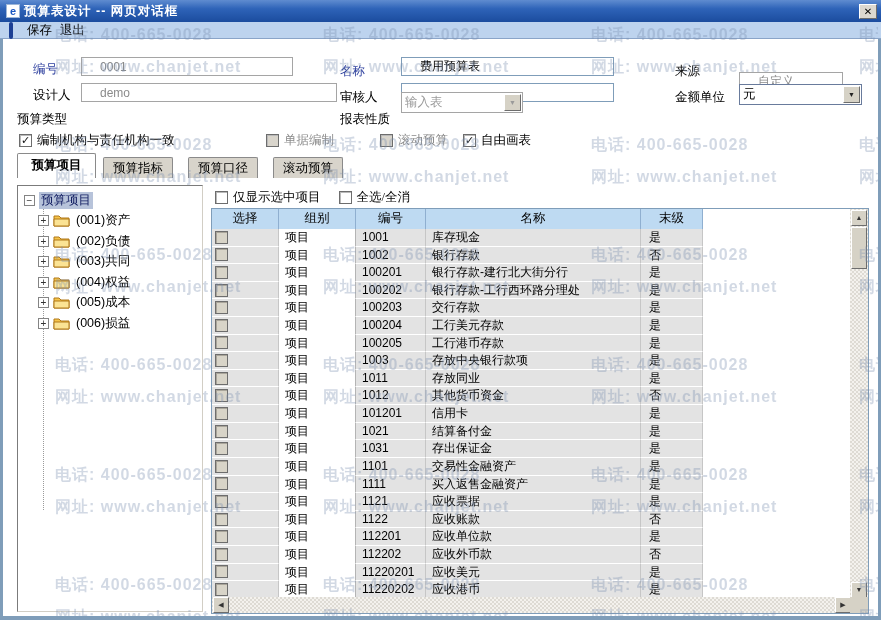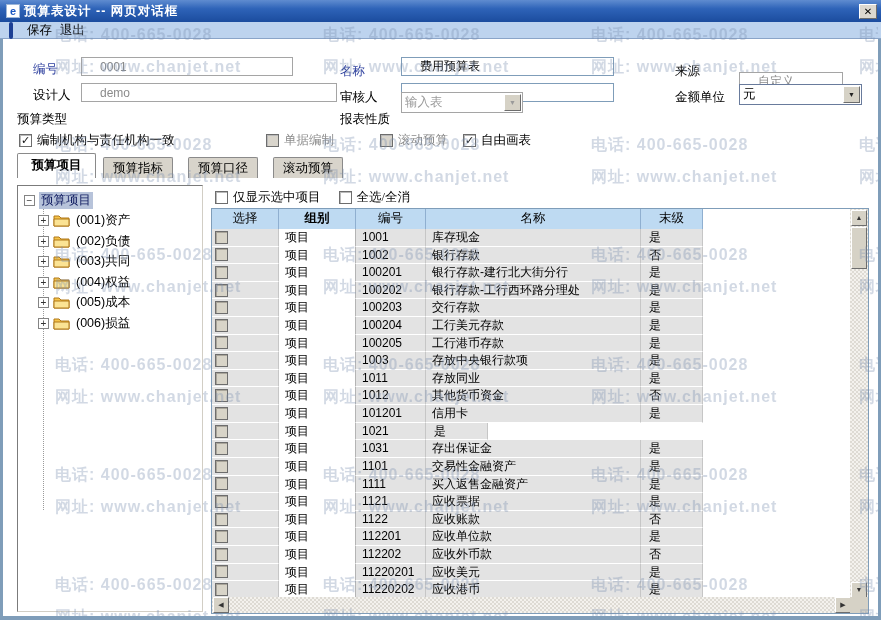--- a/index.html
+++ b/index.html
@@ -72,21 +72,21 @@
 
   
   .filter-row { position:absolute; left:212px; top:189px; display:flex; align-items:center; height:16px;font-family:Liberation Serif, serif; }
   .filter-row .opt { margin-right:18px; width:auto; }
 
   .grid { position:absolute; left:208px; top:208px; width:658px; height:406px;
           border:1px solid #7f9db9; background:#fff; }
   .grid-header { position:absolute; left:0; top:0; width:640px; height:24px; display:flex;
                  background:#bedaf2; border-bottom:1px solid #7f9db9; }
   .hc { height:100%; border-right:1px solid #8fafd0; text-align:center; font-size:12.5px; line-height:19px; cursor:pointer; }
-  .hc.bold { font-weight:bold;text-align:center; }
+  .hc.bold { font-weight:normal;text-align:center; }
   .hc-filler { flex:1; background:#fff; border-right:none; }
   .grid-body { position:absolute; left:0; top:20px; width:640px; height:370px; background:#fff; overflow:hidden; }
   .trow { display:flex; width:491px; height:17.62px; }
   .c { height:100%; background:#e3e3e3; border-right:1px solid #c6c6c6; border-bottom:1px solid #fff;
        font-size:12px; line-height:16px; white-space:nowrap; overflow:hidden; }
   .c-sel  { width:67px; display:flex; align-items:center; }
   .c-group{ width:77px; background:#fff; border-right-color:#b4b4b4; padding-left:6px; }
   .c-code { width:70px; padding-left:6px; }
   .c-name { width:215px; padding-left:6px; }
   .c-leaf { width:62px; padding-left:8px; }
@@ -358,20 +358,21 @@
     <div class="c c-code">101201</div>
     <div class="c c-name">信用卡</div>
     <div class="c c-leaf">是</div>
   </div>
         <div class="trow">
     <div class="c c-sel">
             <span class="rcb"></span>
           </div>
     <div class="c c-group">项目</div>
     <div class="c c-code">1021</div>
+    <div class="c c-name">结算备付金</div>
     <div class="c c-leaf">是</div>
   </div>
         <div class="trow">
     <div class="c c-sel">
             <span class="rcb"></span>
           </div>
     <div class="c c-group">项目</div>
     <div class="c c-code">1031</div>
     <div class="c c-name">存出保证金</div>
     <div class="c c-leaf">是</div>

